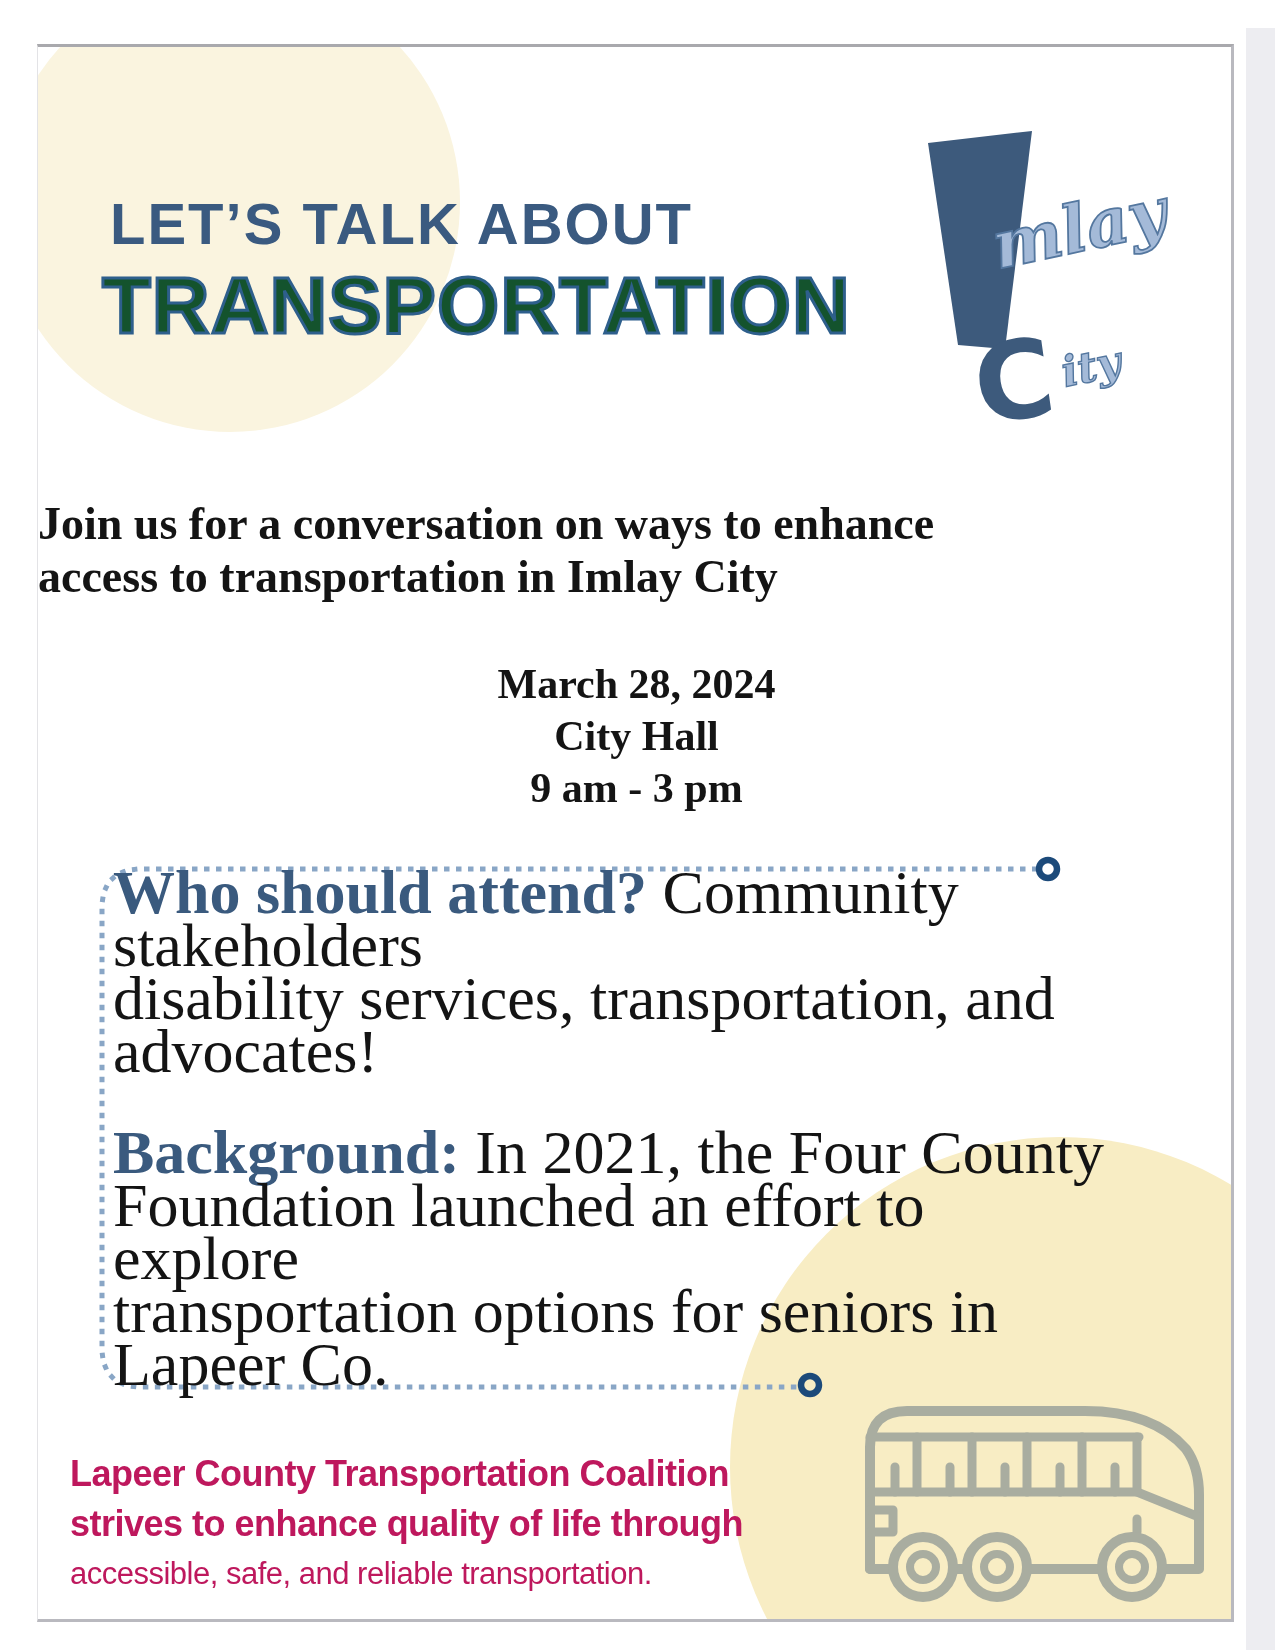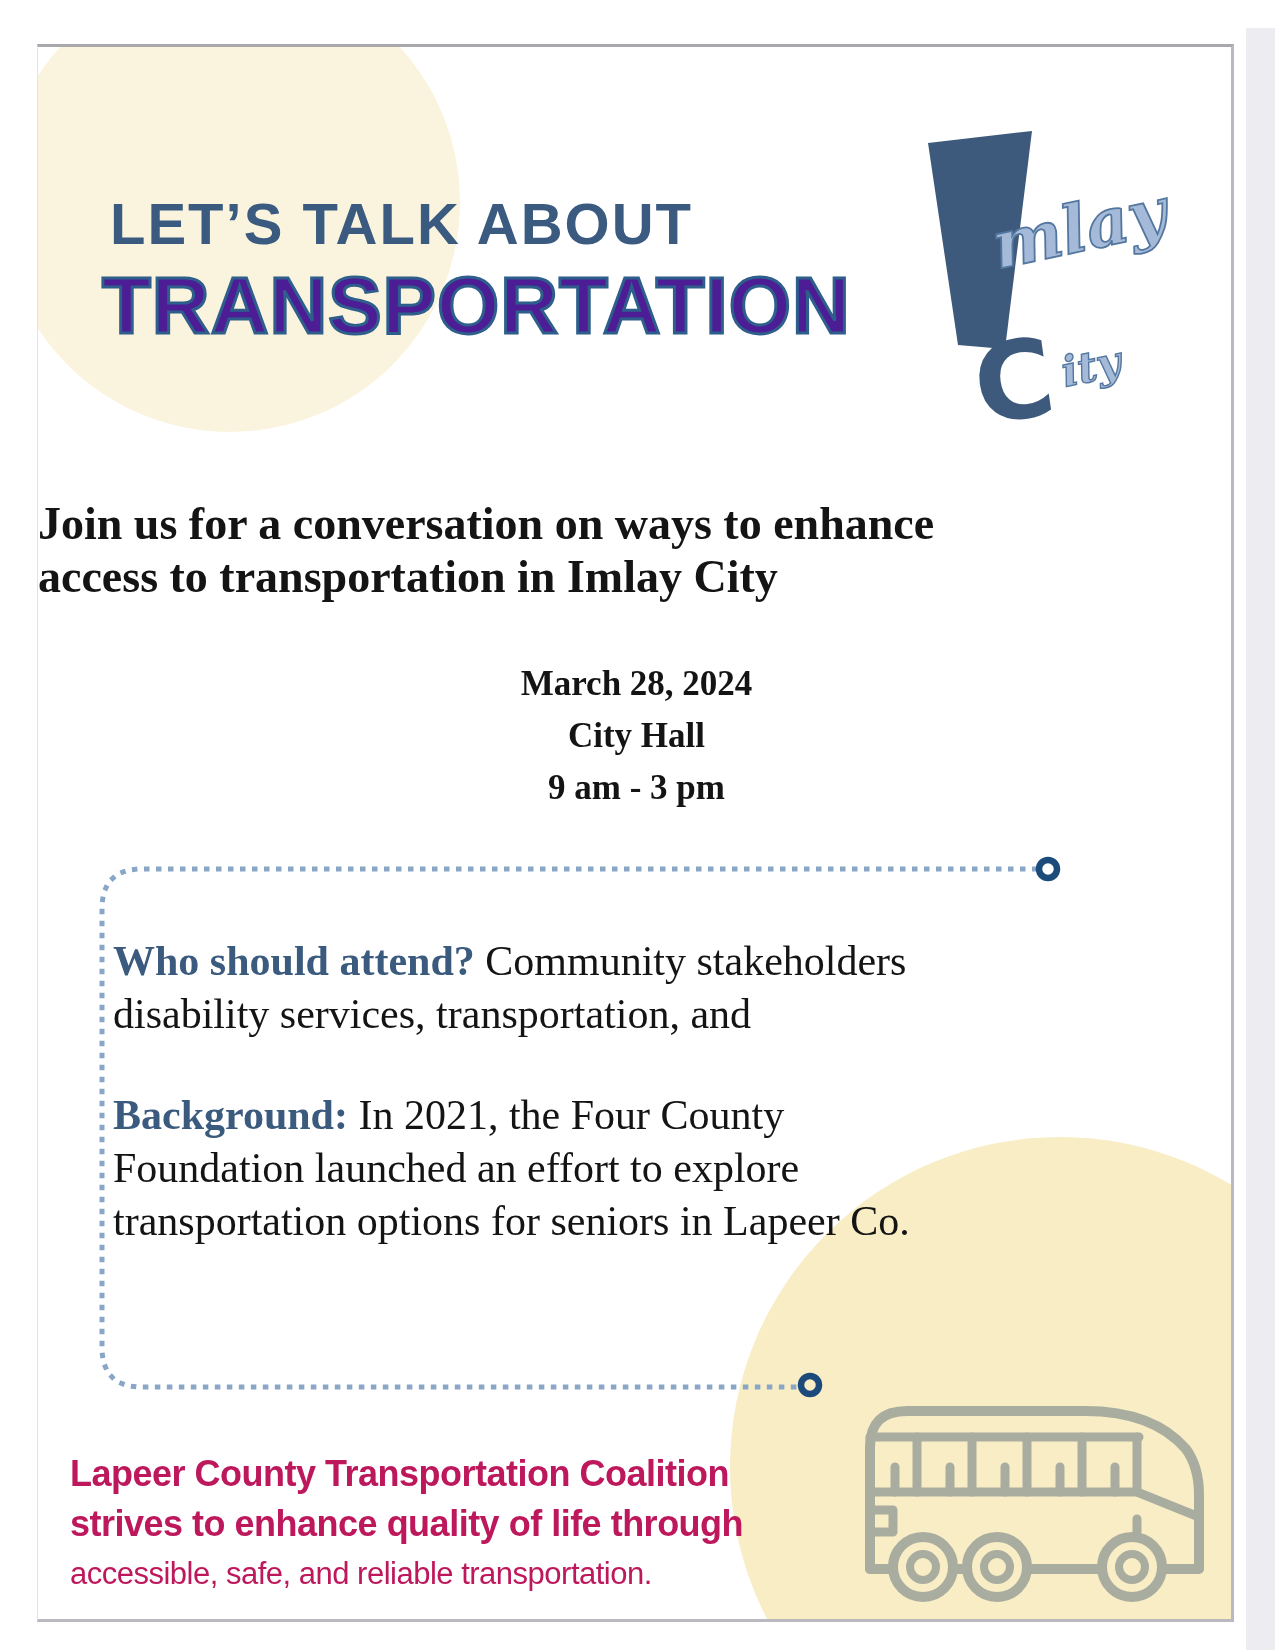--- a/index.html
+++ b/index.html
@@ -20,28 +20,28 @@
   .circle{border-radius:50%;position:absolute;}
   .circle-tl{left:-38px;top:-75px;width:460px;height:460px;background:#faf4df;}
   .circle-br{left:692px;top:1090px;width:660px;height:660px;background:#f8edc4;}
   
   .kicker{
     left:72px;top:147px;font-size:58px;font-weight:800;letter-spacing:2px;
     color:#3a5a80;line-height:60px;white-space:nowrap;
   }
   .headline{
     left:64px;top:216px;font-size:80px;font-weight:800;letter-spacing:1px;
-    color:#4c1d95;-webkit-text-stroke:3px #2e5f8c;line-height:86px;white-space:nowrap;
+    color:#14532d;-webkit-text-stroke:3px #2e5f8c;line-height:86px;white-space:nowrap;
   }
   
   .serif{font-family:"Liberation Serif",serif;color:#141414;}
   .intro{left:0;top:450px;width:1197px;font-size:46px;font-weight:bold;line-height:53px;}
-  .event{left:0;top:611px;width:1197px;text-align:center;font-size:35px;font-weight:bold;line-height:52px;}
+  .event{left:0;top:611px;width:1197px;text-align:center;font-size:42px;font-weight:bold;line-height:52px;}
   
-  .boxtext{left:75px;top:888px;width:1010px;font-size:42px;line-height:53px;}
+  .boxtext{left:75px;top:819px;width:1010px;font-size:62px;line-height:53px;}
   .boxtext .para2{margin-top:48px;}
   .lbl{color:#3a5a7e;font-weight:bold;}
   
   .footer{left:32px;top:1402px;width:700px;color:#be185d;font-size:36px;font-weight:bold;line-height:50px;letter-spacing:-0.5px;}
   .footer .lite{font-weight:normal;font-size:31px;}
   .overlay-svg{left:0;top:0;width:1197px;height:1578px;pointer-events:none;}
 </style>
 </head>
 <body>
 
@@ -101,20 +101,21 @@
   <div class="abs serif event">
     <div>March 28, 2024</div>
     <div>City Hall</div>
     <div>9 am - 3 pm</div>
   </div>
 
   <div class="abs serif boxtext">
     <div>
       <div><span class="lbl">Who should attend?</span><span> Community stakeholders</span></div>
       <div>disability services, transportation, and</div>
+      <div>advocates!</div>
     </div>
     <div class="para2">
       <div><span class="lbl">Background:</span><span> In 2021, the Four County</span></div>
       <div>Foundation launched an effort to explore</div>
       <div>transportation options for seniors in Lapeer Co.</div>
     </div>
   </div>
 
   <div class="abs footer">
     <div>Lapeer County Transportation Coalition</div>

